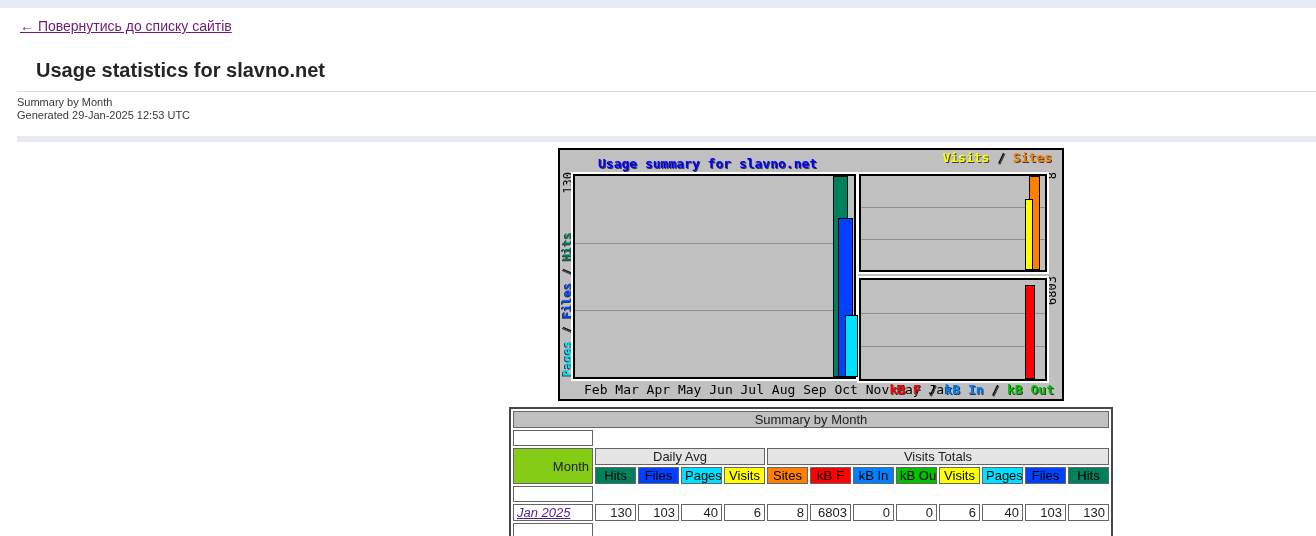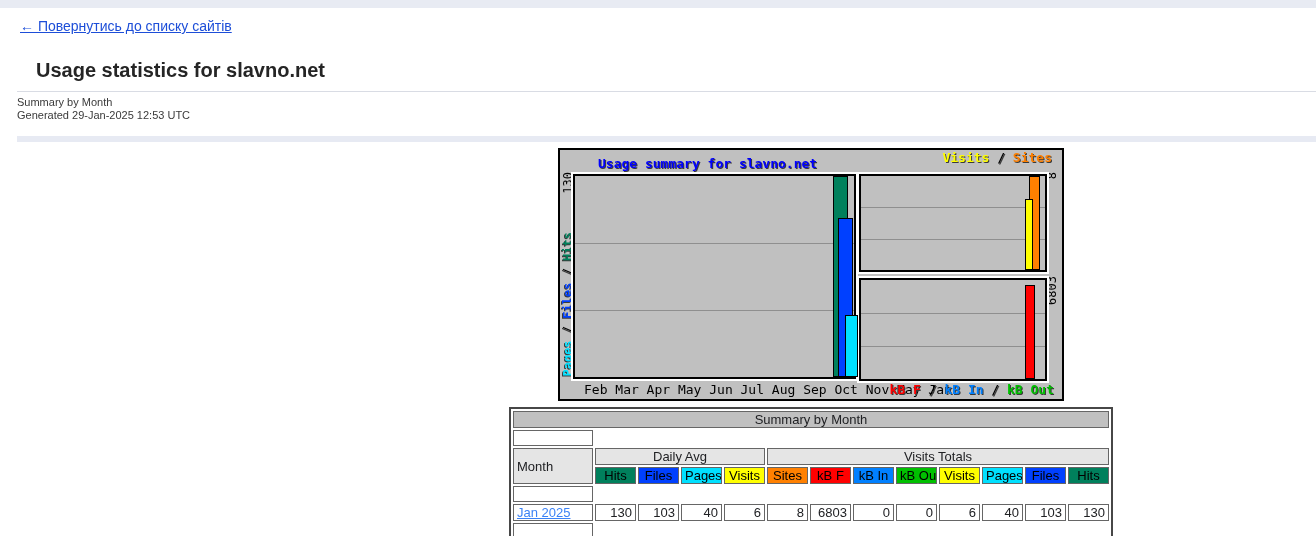--- a/index.html
+++ b/index.html
@@ -8,21 +8,21 @@
     width:1316px; height:536px; overflow:hidden;
     background:#ffffff;
     font-family:"Liberation Sans", sans-serif;
     color:#202124;
   }
   .top-band { width:100%; height:8px; background:#e8ebf3; }
   .wrapper { position:relative; width:1590px; margin-left:16px; }
 
   .back-link {
     display:inline-block; margin:10px 0 12px 4px;
-    font-size:14px; color:#1d4ed8; text-decoration:underline; cursor:pointer;
+    font-size:14px; color:#701a75; text-decoration:underline; cursor:pointer;
   }
   h1.page-title {
     margin:13px 0 9px 20px; font-size:20px; font-weight:bold; color:#252525;
   }
   .thin-hr { border:none; border-top:1px solid #d9dce4; margin:0 0 4px 1px; }
   .meta { font-size:11px; color:#3a3a3a; line-height:13px; margin-left:1px; }
   .thick-hr { border:none; height:6px; background:#e7eaf3; margin:14px 0 0 1px; }
 
   
   .graph {
@@ -75,22 +75,22 @@
     border:1px solid #666; padding:0 3px; font-weight:normal;
     height:16px; overflow:hidden; white-space:nowrap;
   }
   .t-title { background:#c0c0c0; font-weight:bold; text-align:center; height:18px; }
   .t-gray  { background:#c0c0c0; }
   .t-spacer th { height:4px; padding:0; background:#fff; }
   .t-group { background:#e5e5e5; text-align:center; height:15px; }
   .t-colhead { text-align:center; color:#000; }
   td.num { text-align:right; background:#fff; }
   td.num-gray { text-align:right; background:#c0c0c0; }
-  .month-cell { background:#e5e5e5; text-align:left; vertical-align:middle; }
-  a.month-link { color:#3b82f6; text-decoration:underline; cursor:pointer; }
+  .month-cell { background:#84cc16; text-align:right; vertical-align:middle; }
+  a.month-link { color:#4c1d95; text-decoration:underline; cursor:pointer;font-style:italic; }
 </style>
 </head>
 <body>
 
 <div class="top-band"></div>
 
 <div class="wrapper">
 
   <a class="back-link">← Повернутись до списку сайтів</a>
 

